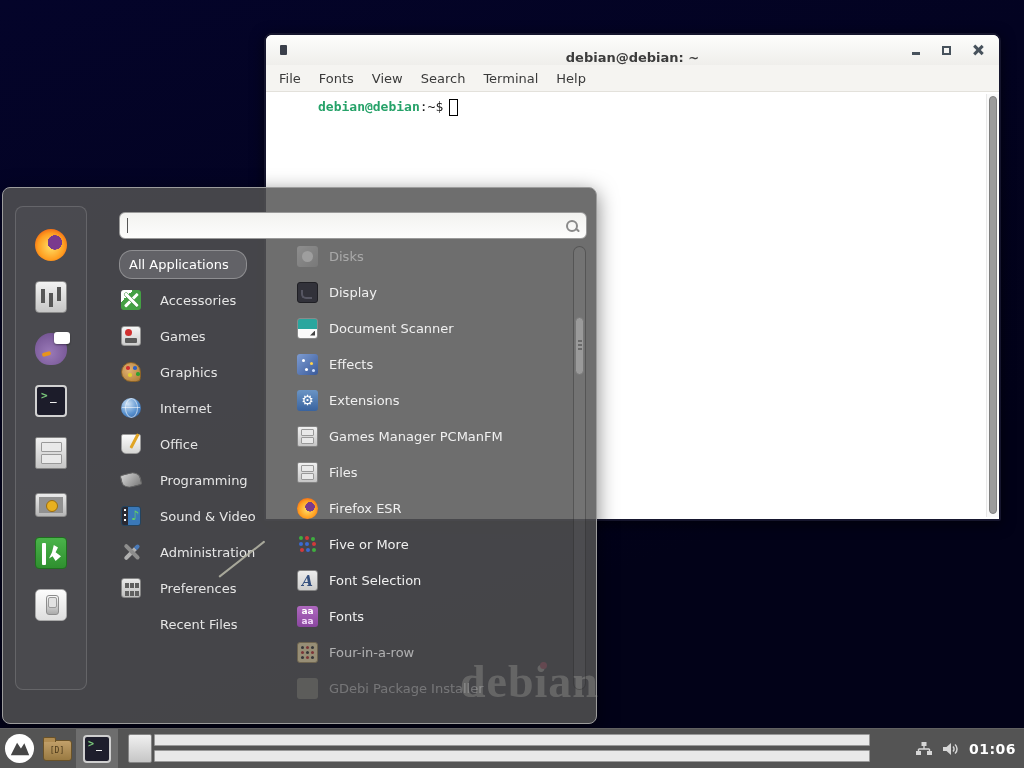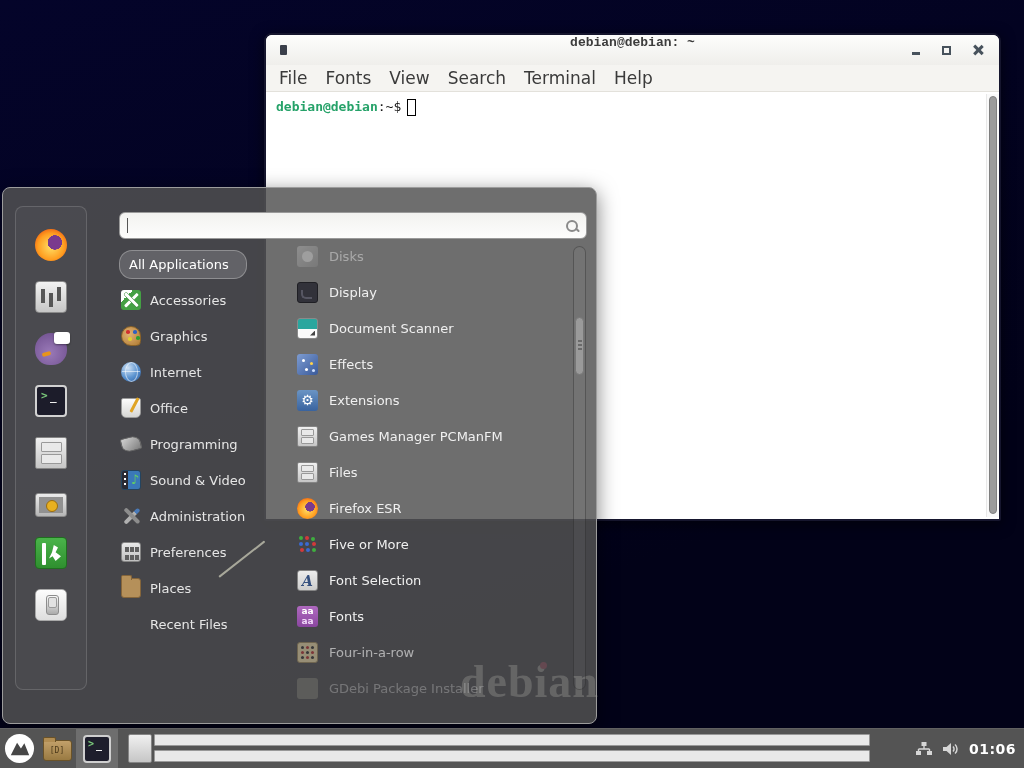--- a/index.html
+++ b/index.html
@@ -13,41 +13,41 @@
   .watermark-dot { position:absolute; left:80px; top:7px; width:7px; height:7px;
                    border-radius:50%; background:#c01545; }
 
   
   .term { position:absolute; left:264px; top:33px; width:737px; height:488px;
           border:2px solid #16162e; border-radius:8px 8px 2px 2px;
           background:#ffffff; display:flex; flex-direction:column;
           box-shadow:0 3px 14px rgba(0,0,0,.55); }
   .tbar { height:30px; flex:0 0 auto; background:linear-gradient(#fdfdfc,#efeeeb);
           border-radius:6px 6px 0 0; position:relative; display:flex;
-          align-items:flex-start; justify-content:center;font-family:Liberation Mono, monospace; }
+          align-items:flex-end; justify-content:center; }
   .tbar-icon { position:absolute; left:14px; top:10px; width:7px; height:10px;
                background:#3a3f4a; border-radius:1px; }
   .ttitle { font-size:13px; font-weight:bold; color:#3c3c3c; }
   .tctrls { position:absolute; right:16px; top:0; height:30px; display:flex;
             align-items:center; gap:22px; }
   .wmin { width:8px; height:3px; background:#47525c; margin-top:6px; }
   .wmax { width:9px; height:9px; border:2px solid #47525c; }
   .wclose { position:relative; width:10px; height:10px; }
   .wclose::before, .wclose::after { content:""; position:absolute; left:4px; top:-1px;
             width:2.5px; height:12px; background:#47525c; }
   .wclose::before { transform:rotate(45deg); }
   .wclose::after  { transform:rotate(-45deg); }
 
   .tmenu { height:27px; flex:0 0 auto; background:#f5f4f1; display:flex;
            align-items:center; padding-left:4px; border-bottom:1px solid #e3e1db; }
-  .tmenu span { font-size:17px; color:#3a3a3a; padding:0 9px; }
+  .tmenu span { font-size:13px; color:#3a3a3a; padding:0 9px; }
 
   .tbody { flex:1; position:relative; font-family:"DejaVu Sans Mono", monospace;
            font-size:13px; padding:7px 20px 0 10px; background:#fff; }
-  .prompt-user { color:#26a269; font-weight:bold; }
+  .prompt-user { color:#26a269; font-weight:bold;margin-left:42px; }
   .prompt-suffix { color:#1a1a1a; }
   .tcursor { display:inline-block; width:9px; height:17px; border:1.5px solid #000;
              margin-left:6px; vertical-align:middle; }
   .tscroll-track { position:absolute; top:2px; bottom:2px; right:0; width:13px;
                    background:#fafafa; border-left:1px solid #e8e8e8; }
   .tscroll-thumb { position:absolute; top:2px; bottom:3px; right:2px; width:8px;
                    background:#9b9b9b; border:1px solid #808080; border-radius:5px; }
 
   
   .menu { position:absolute; left:2px; top:187px; width:595px; height:537px;
@@ -72,21 +72,21 @@
                  border:2px solid #8a8a8a; border-radius:50%; }
   .mag::after { content:""; position:absolute; left:10px; top:10px; width:5px; height:2px;
                 background:#8a8a8a; transform:rotate(45deg); border-radius:1px; }
 
   .allapps { position:absolute; left:116px; top:62px; width:128px; height:29px;
              background:rgba(255,255,255,0.16); border:1px solid rgba(255,255,255,0.28);
              border-radius:13px; display:flex; align-items:center; padding-left:9px;
              font-size:13px; color:#ffffff; }
 
   .cats { position:absolute; left:116px; top:94px; width:146px; }
-  .crow { height:36px; display:flex; align-items:center; gap:9px; font-size:13px;
+  .crow { height:36px; display:flex; align-items:center; gap:19px; font-size:13px;
           color:#e6e6e6; padding-left:2px; }
   .ci { width:20px; height:20px; position:relative; flex:0 0 auto; }
   .ci-empty { background:transparent; }
 
   .apps { position:absolute; left:262px; top:50px; width:300px; }
   .arow { height:36px; display:flex; align-items:center; gap:11px; font-size:13px;
           color:#f0f0f0; padding-left:32px; }
   .fade45 { opacity:.45; }
   .fade60 { opacity:.62; }
   .fade30 { opacity:.28; }
@@ -312,20 +312,24 @@
   <div class="allapps">
     <span>All Applications</span>
   </div>
 
   <div class="cats">
     <div class="crow">
       <span class="ci c-accessories"></span>
       <span>Accessories</span>
     </div>
     <div class="crow">
+      <span class="ci c-games"></span>
+      <span>Games</span>
+    </div>
+    <div class="crow">
       <span class="ci c-graphics"></span>
       <span>Graphics</span>
     </div>
     <div class="crow">
       <span class="ci c-internet"></span>
       <span>Internet</span>
     </div>
     <div class="crow">
       <span class="ci c-office"></span>
       <span>Office</span>
@@ -338,24 +342,20 @@
       <span class="ci c-soundvideo"></span>
       <span>Sound &amp; Video</span>
     </div>
     <div class="crow">
       <span class="ci c-admin"></span>
       <span>Administration</span>
     </div>
     <div class="crow">
       <span class="ci c-preferences"></span>
       <span>Preferences</span>
-    </div>
-    <div class="crow">
-      <span class="ci c-places"></span>
-      <span>Places</span>
     </div>
     <div class="crow">
       <span class="ci ci-empty"></span>
       <span>Recent Files</span>
     </div>
   </div>
 
   <div class="apps">
     <div class="arow fade45">
       <span class="sq i-disks"></span>

